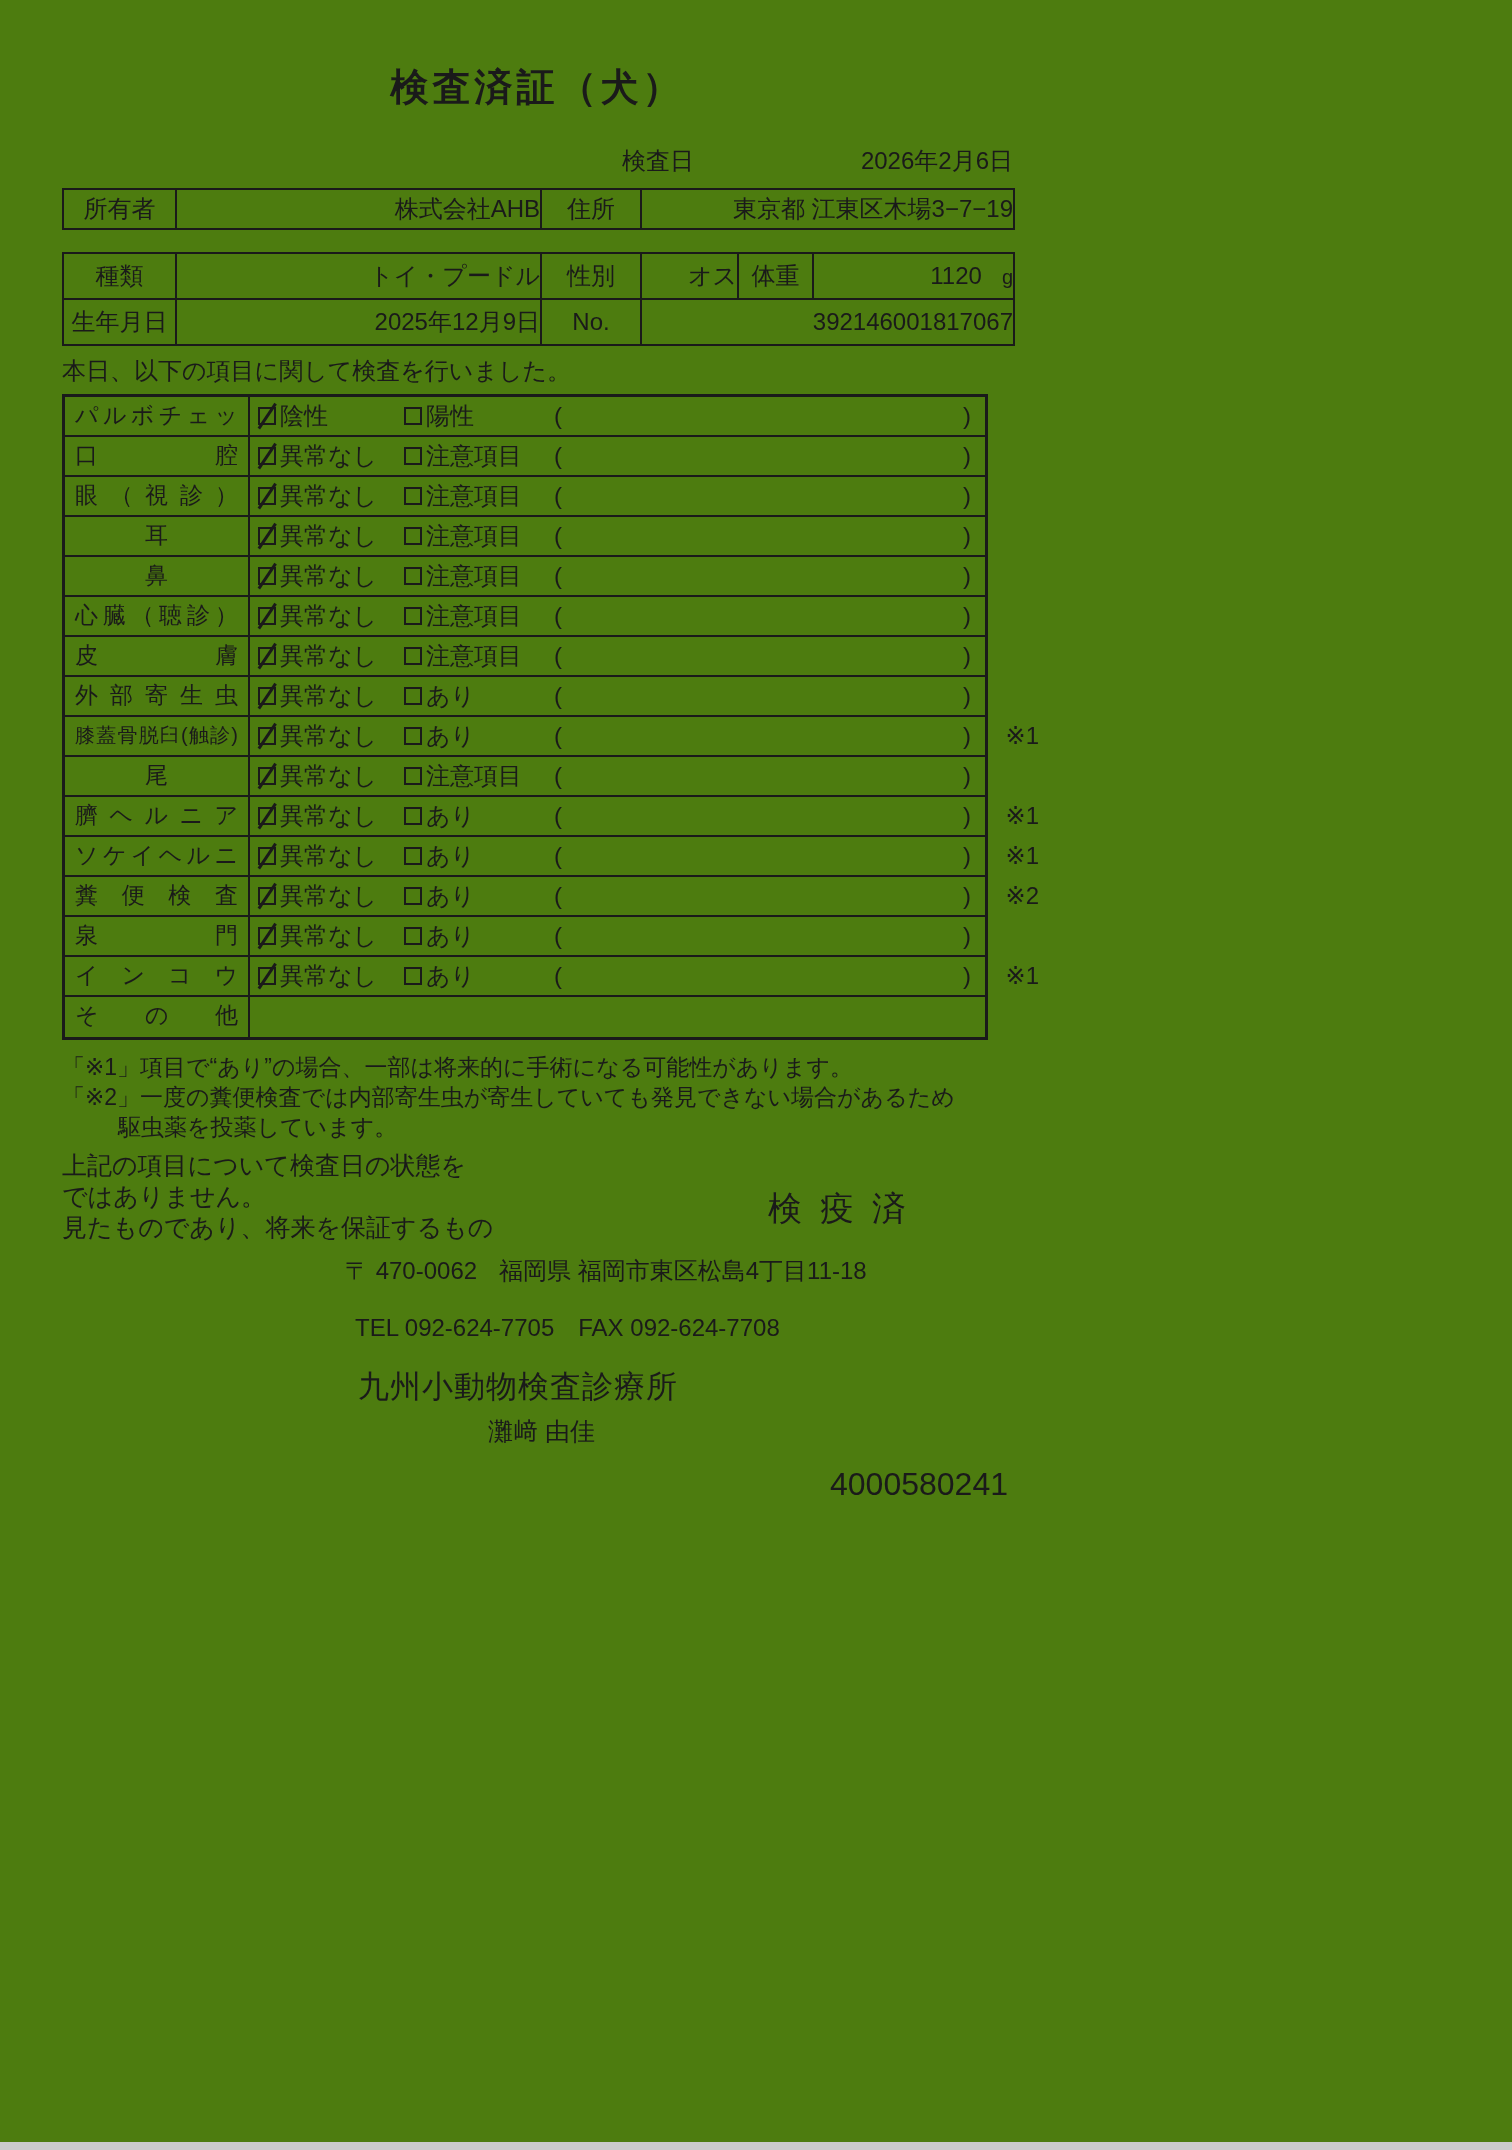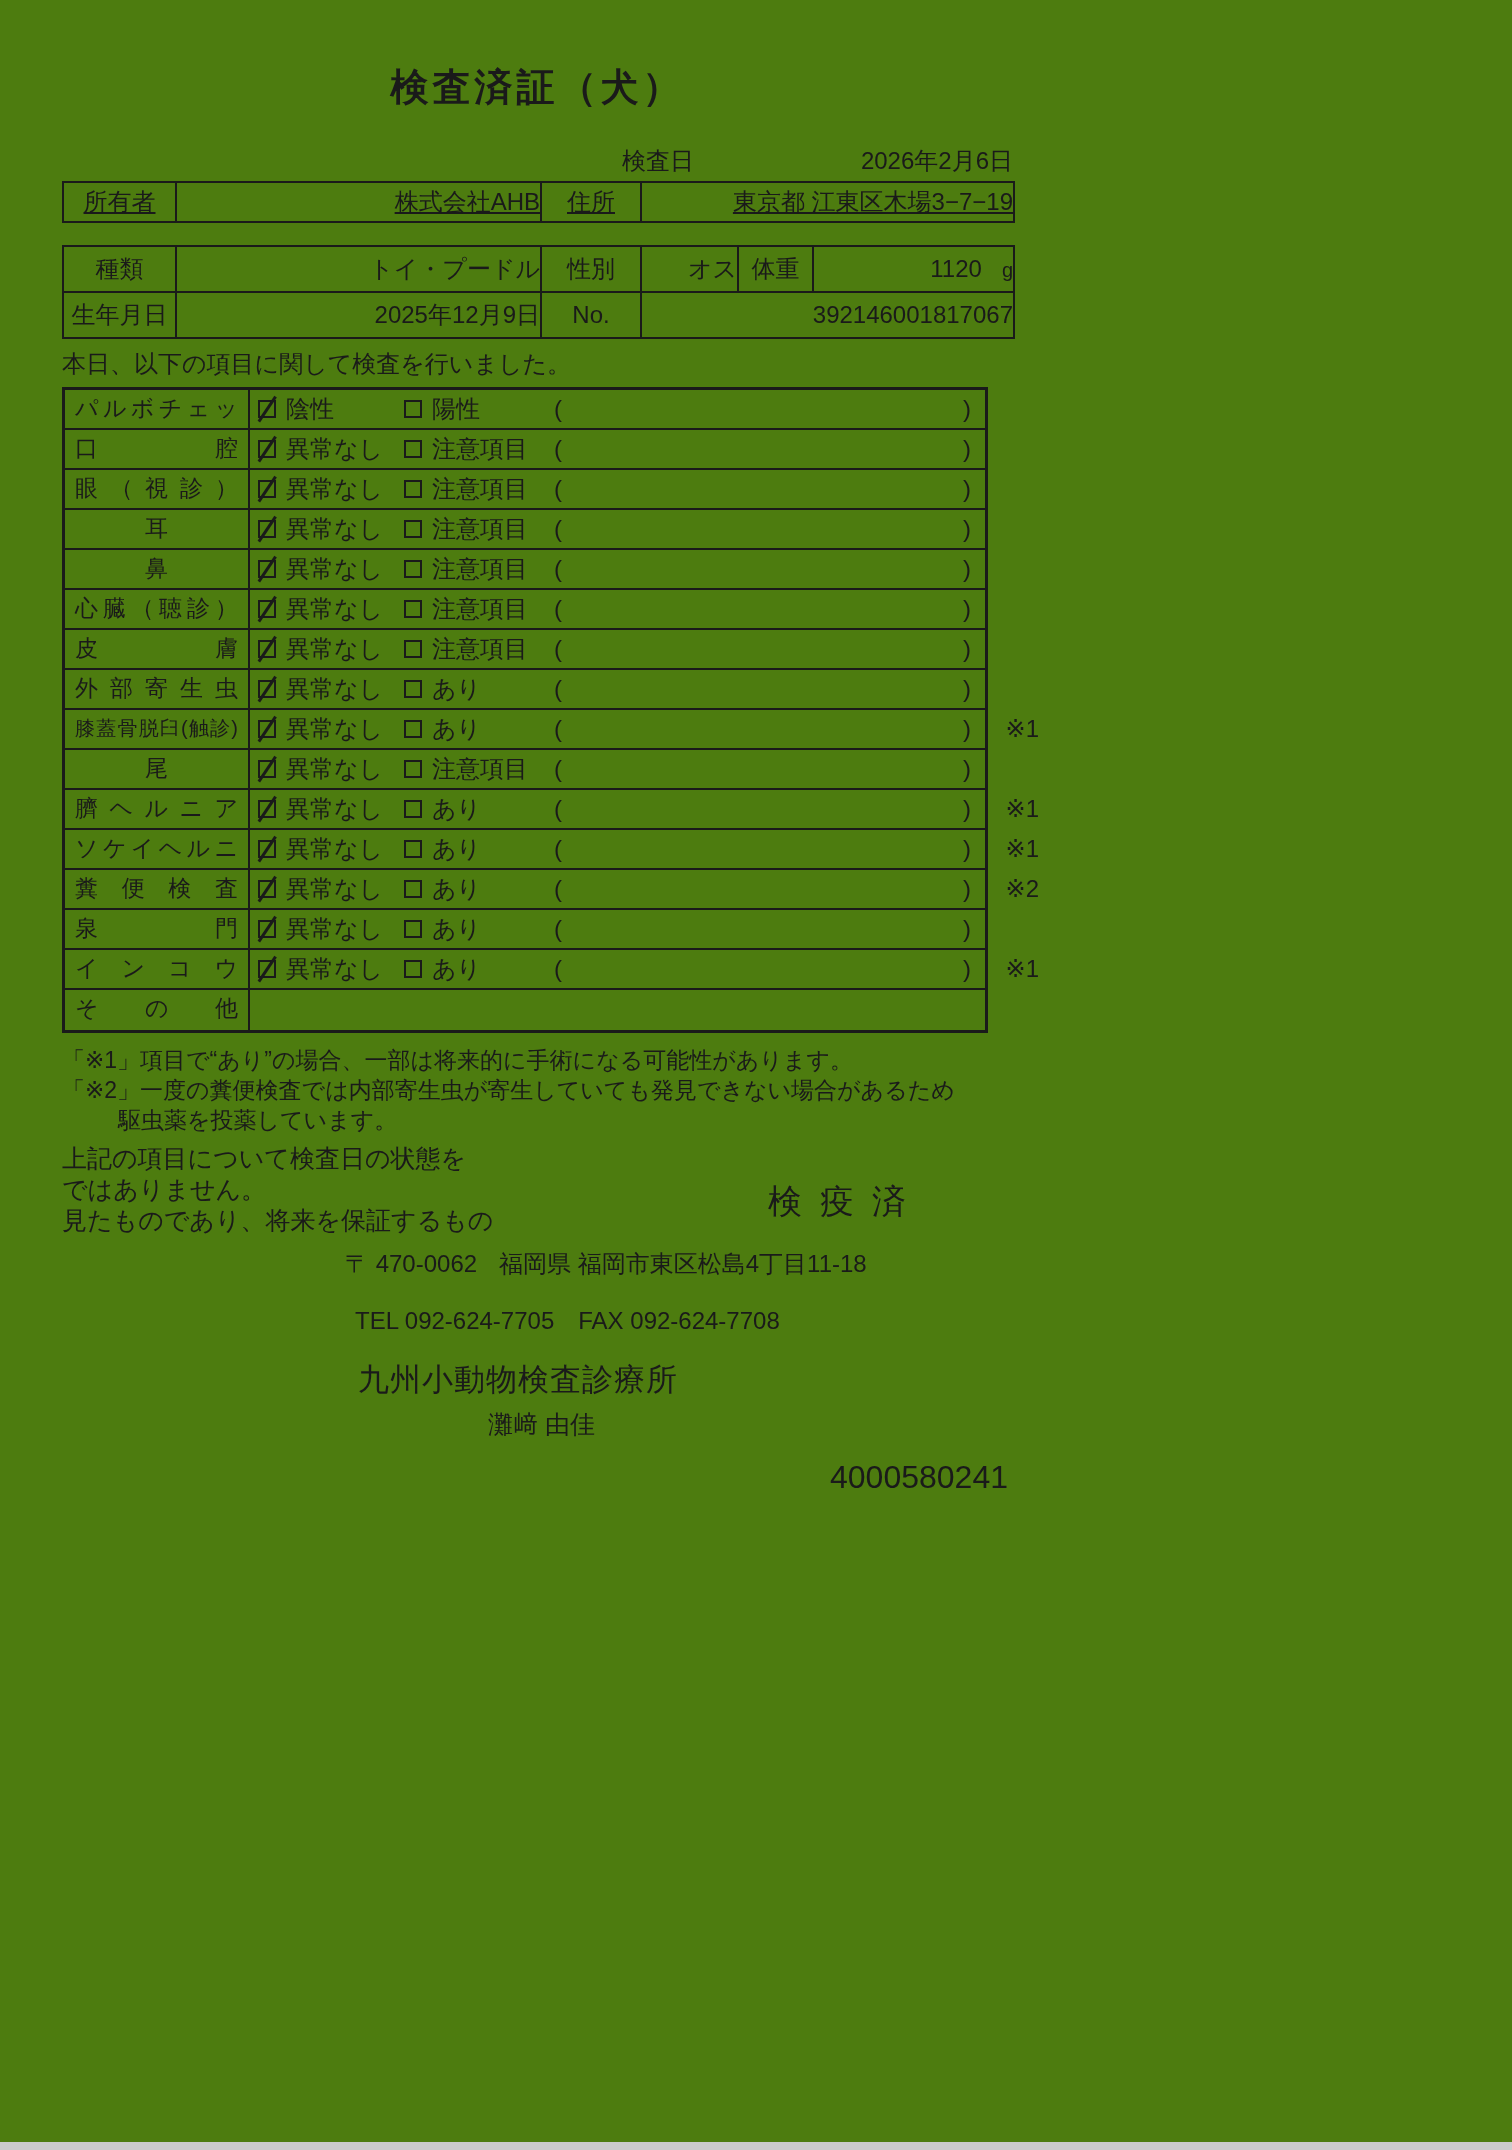--- a/index.html
+++ b/index.html
@@ -39,21 +39,21 @@
     table-layout: fixed;
     width: 951px;
   }
   table.tbl td {
     border: 2px solid #1a1a1a;
     font-size: 24px;
     padding: 0;
     overflow: hidden;
     white-space: nowrap;
   }
-  .t-owner { margin-top: 4px; text-decoration: underline; }
+  .t-owner { margin-top: 11px; }
   .t-owner td { height: 38px; }
   .t-pet { margin-top: 22px; }
   .t-pet td { height: 44px; }
   td.lab { text-align: center; }
   td.val { text-align: right; padding-left: 8px; }
   td.weight { text-align: right; padding-right: 14px; }
   td.weight .wunit { font-size: 20px; margin-left: 20px; display: inline-block; }
 
   .intro {
     margin-top: 9px;
@@ -89,21 +89,21 @@
     flex: none;
   }
   .ilabel.single { text-align-last: center; }
   .ilabel.tight { font-size: 20px; letter-spacing: 0; }
   .icontent {
     flex: 1;
     display: flex;
     align-items: center;
     padding-left: 8px;
   }
-  .opt { display: flex; align-items: center; font-size: 24px; flex: none; gap: 6px; }
+  .opt { display: flex; align-items: center; font-size: 24px; flex: none; }
   .opt.o1 { width: 146px; }
   .opt.o2 { width: 150px; }
   .cb {
     width: 18px;
     height: 18px;
     box-sizing: border-box;
     border: 2.5px solid #1a1a1a;
     margin-right: 4px;
     position: relative;
     flex: none;

